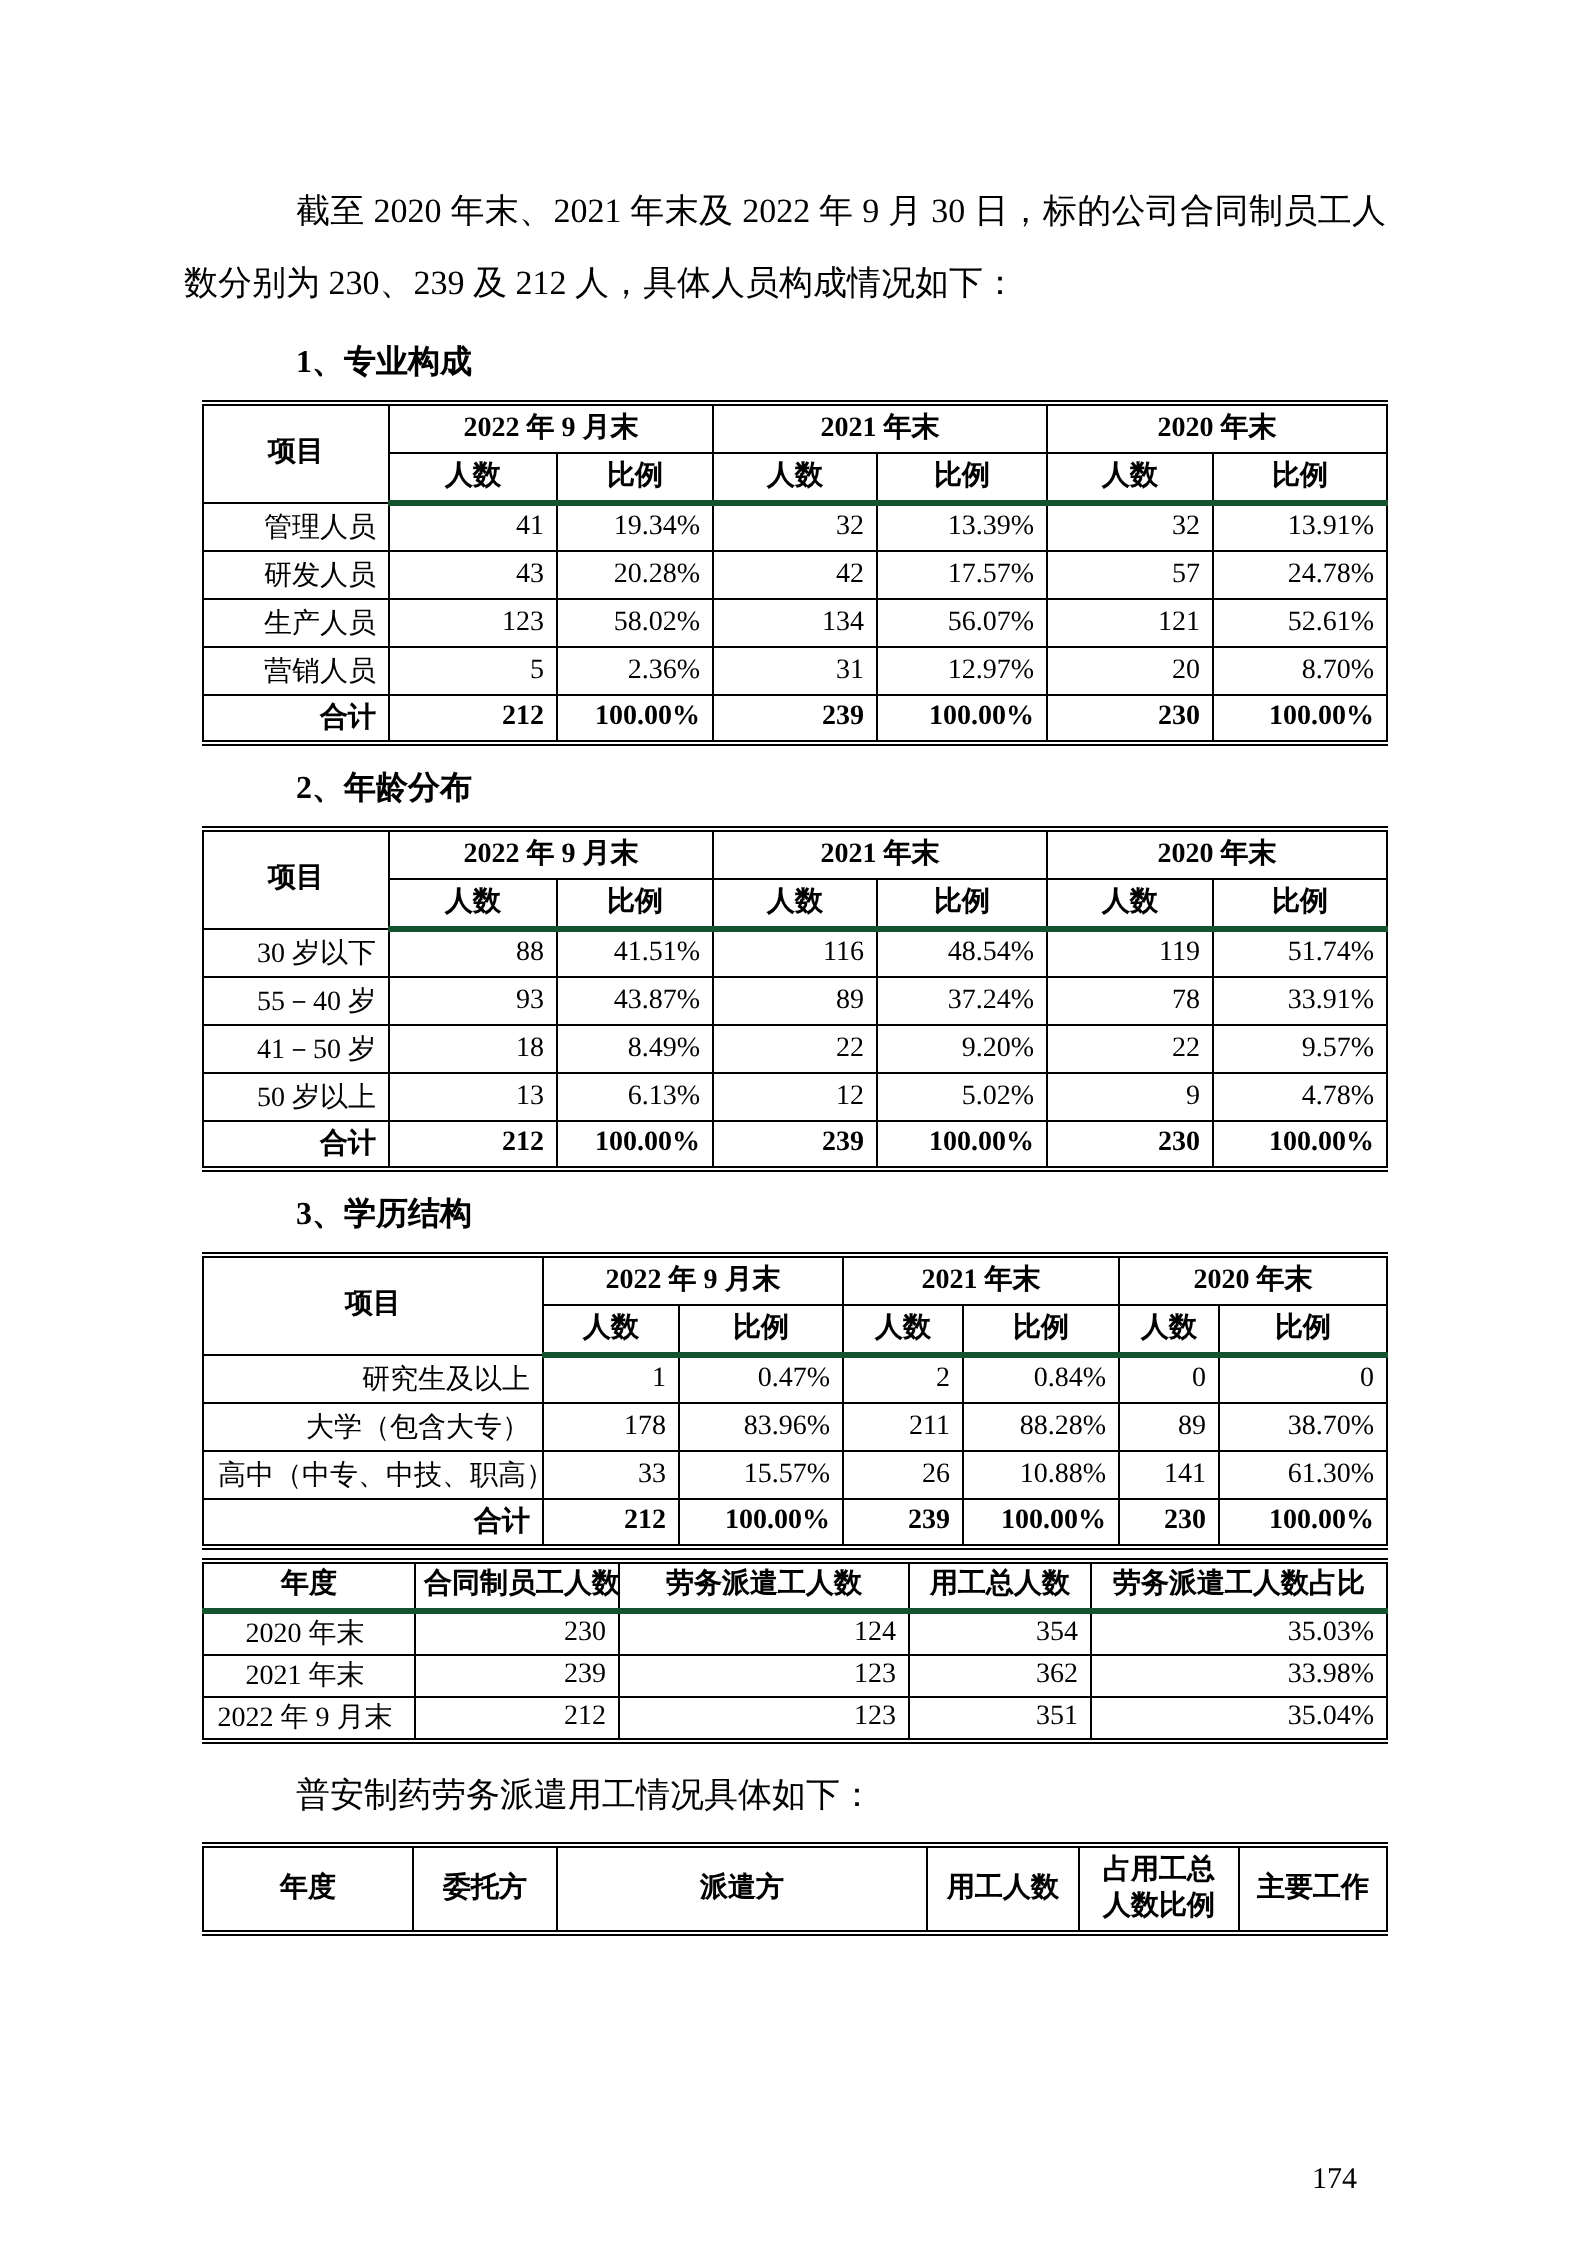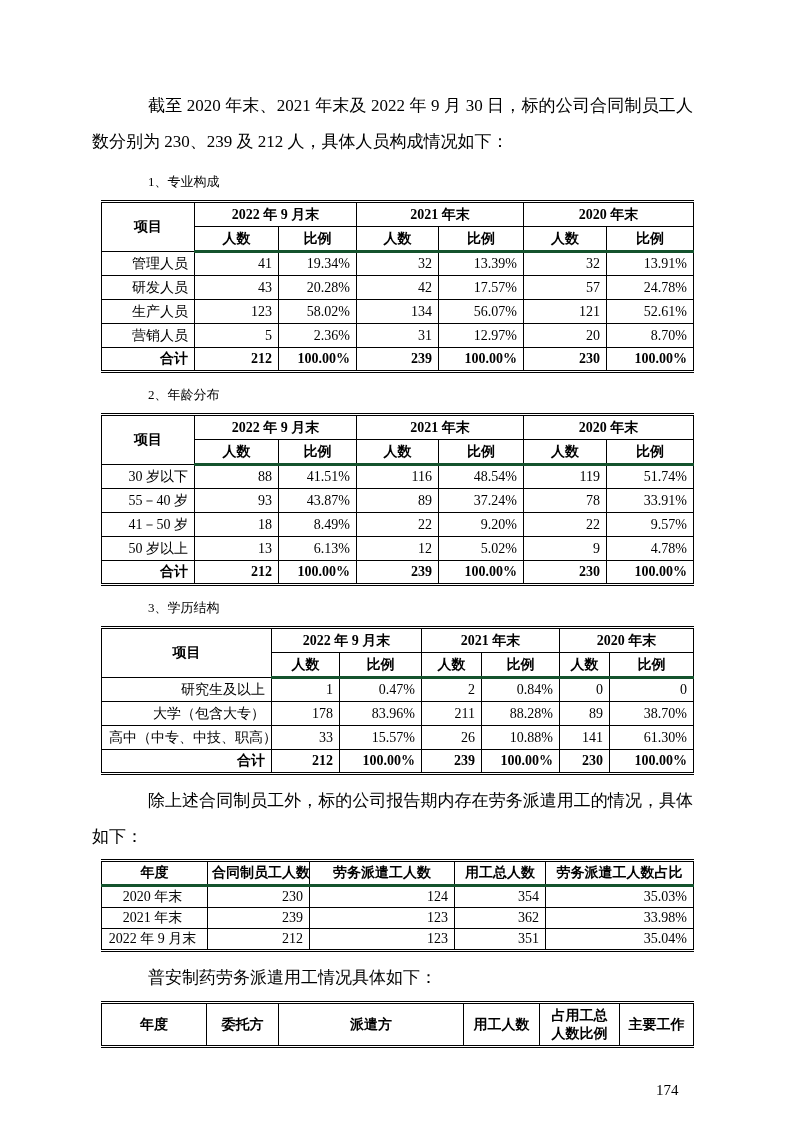--- a/index.html
+++ b/index.html
@@ -19,22 +19,22 @@
     top: 88px;
     width: 601px;
   }
   .para {
     font-size: 17px;
     line-height: 36px;
     text-align: justify;
   }
   .para.indent { text-indent: 56px; }
   .sec-heading {
-    font-size: 13px;
-    font-weight: normal;
+    font-size: 16px;
+    font-weight: bold;
     line-height: 26px;
     padding-left: 56px;
     margin-top: 9px;
   }
   table.doc-table {
     border-collapse: collapse;
     table-layout: fixed;
     width: 592px;
     margin-left: 9px;
     margin-top: 5px;
@@ -292,21 +292,20 @@
             <td class="c1">212</td>
             <td class="c2">100.00%</td>
             <td class="c3">239</td>
             <td class="c4">100.00%</td>
             <td class="c5">230</td>
             <td class="c6">100.00%</td>
           </tr>
         </tbody>
       </table>
 
-    <p class="para indent sp-before">除上述合同制员工外，标的公司报告期内存在劳务派遣用工的情况，具体如下：</p>
     <table class="doc-table dispatch">
         <colgroup>
           <col style="width: 106px;">
           <col style="width: 102px;">
           <col style="width: 145px;">
           <col style="width: 91px;">
           <col style="width: 148px;">
         </colgroup>
         <thead>
           <tr>

